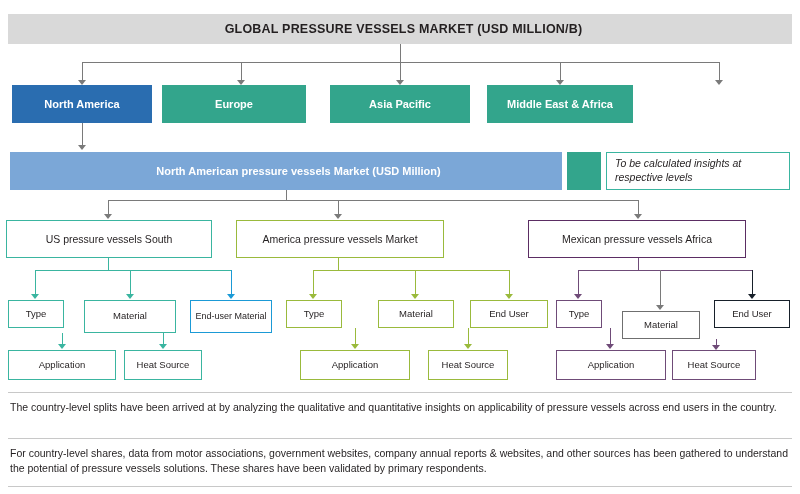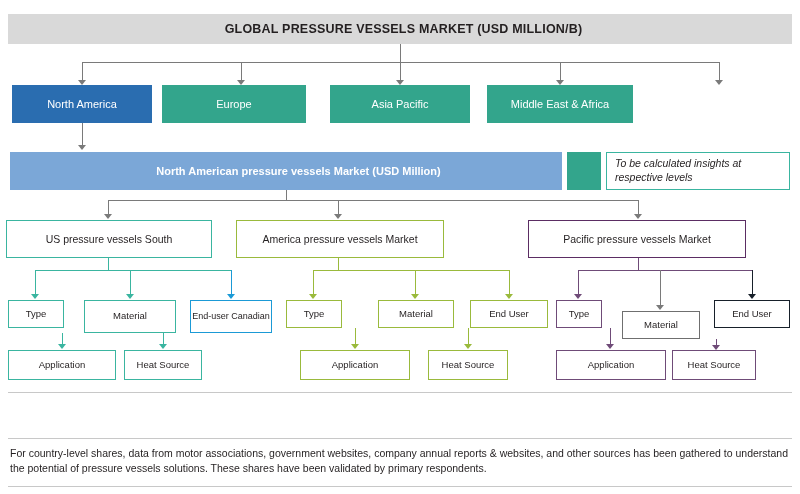--- a/index.html
+++ b/index.html
@@ -35,21 +35,21 @@
     background: #d9d9d9;
     color: #231f20;
     font-size: 12.5px;
     font-weight: bold;
     letter-spacing: 0.2px;
   }
 
   .region {
     color: #ffffff;
     font-size: 11px;
-    font-weight: normal;
+    font-weight: bold;
   }
   .region.na { background: #2a6db0; }
   .region.teal { background: #33a58c; }
 
   .na-bar {
     background: #7ba7d7;
     color: #ffffff;
     font-size: 11px;
     font-weight: bold;
   }
@@ -171,34 +171,34 @@
   <div class="arrow gray" style="left:104px; top:214px;"></div>
 
   <div class="ln v gray" style="left:338px; top:200px; height:16px;"></div>
   <div class="arrow gray" style="left:334px; top:214px;"></div>
 
   <div class="ln v gray" style="left:638px; top:200px; height:16px;"></div>
   <div class="arrow gray" style="left:634px; top:214px;"></div>
 
   <div class="box outline b-teal" style="left:6px; top:220px; width:206px; height:38px;">US pressure vessels South</div>
   <div class="box outline b-olive" style="left:236px; top:220px; width:208px; height:38px;">America pressure vessels Market</div>
-  <div class="box outline b-purple" style="left:528px; top:220px; width:218px; height:38px;">Pacific pressure vessels Market</div>
+  <div class="box outline b-purple" style="left:528px; top:220px; width:218px; height:38px;">Mexican pressure vessels Africa</div>
 
   <div class="ln v teal" style="left:108px; top:258px; height:12px;"></div>
   <div class="ln h teal" style="left:35px; top:270px; width:196px;"></div>
   <div class="ln v teal" style="left:35px; top:270px; height:26px;"></div>
   <div class="arrow teal" style="left:31px; top:294px;"></div>
   <div class="ln v teal" style="left:130px; top:270px; height:26px;"></div>
   <div class="arrow teal" style="left:126px; top:294px;"></div>
   <div class="ln v blue" style="left:231px; top:270px; height:26px;"></div>
   <div class="arrow blue" style="left:227px; top:294px;"></div>
 
   <div class="box outline b-teal small" style="left:8px; top:300px; width:56px; height:28px;">Type</div>
   <div class="box outline b-teal small" style="left:84px; top:300px; width:92px; height:33px;">Material</div>
-  <div class="box outline b-blue tiny" style="left:190px; top:300px; width:82px; height:33px;">End-user Canadian</div>
+  <div class="box outline b-blue tiny" style="left:190px; top:300px; width:82px; height:33px;">End-user Material</div>
 
   <div class="ln v teal" style="left:62px; top:333px; height:12px;"></div>
   <div class="arrow teal" style="left:58px; top:344px;"></div>
   <div class="ln v teal" style="left:163px; top:333px; height:12px;"></div>
   <div class="arrow teal" style="left:159px; top:344px;"></div>
 
   <div class="box outline b-teal small" style="left:8px; top:350px; width:108px; height:30px;">Application</div>
   <div class="box outline b-teal small" style="left:124px; top:350px; width:78px; height:30px;">Heat Source</div>
 
   <div class="ln v olive" style="left:338px; top:258px; height:12px;"></div>
@@ -237,17 +237,18 @@
 
   <div class="ln v purple" style="left:610px; top:328px; height:17px;"></div>
   <div class="arrow purple" style="left:606px; top:344px;"></div>
   <div class="ln v purple" style="left:716px; top:339px; height:8px;"></div>
   <div class="arrow purple" style="left:712px; top:345px;"></div>
 
   <div class="box outline b-purple-thin small" style="left:556px; top:350px; width:110px; height:30px;">Application</div>
   <div class="box outline b-purple-thin small" style="left:672px; top:350px; width:84px; height:30px;">Heat Source</div>
 
   <div class="divider" style="top:392px;"></div>
+  <div class="footnote" style="left:10px; top:400px; width:780px;">The country-level splits have been arrived at by analyzing the qualitative and quantitative insights on applicability of pressure vessels across end users in the country.</div>
   <div class="divider" style="top:438px;"></div>
   <div class="footnote" style="left:10px; top:446px; width:780px;">For country-level shares, data from motor associations, government websites, company annual reports &amp; websites, and other sources has been gathered to understand the potential of pressure vessels solutions. These shares have been validated by primary respondents.</div>
   <div class="divider" style="top:486px;"></div>
 
 </div>
 
 </body></html>

